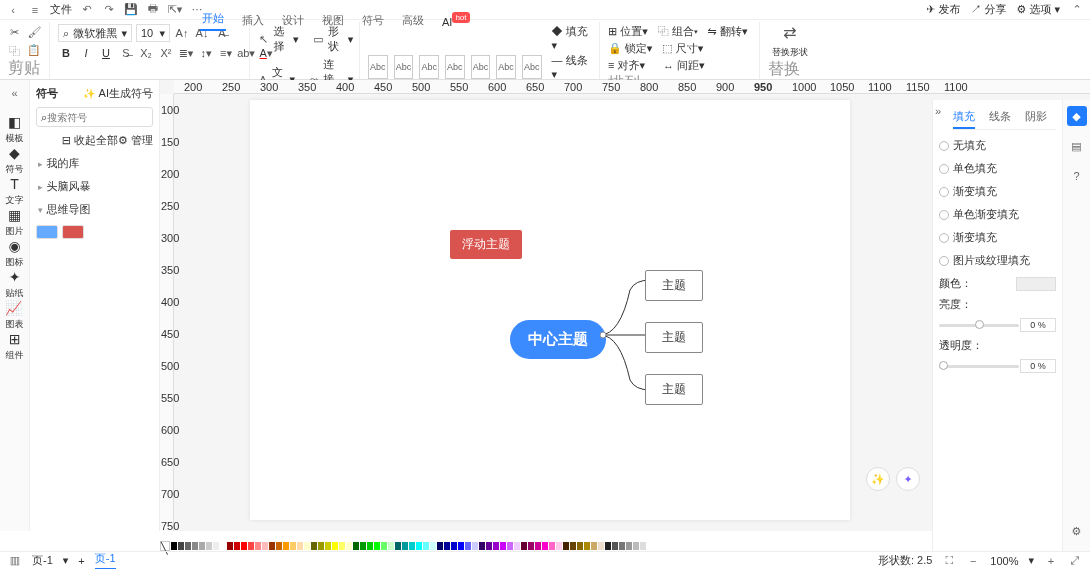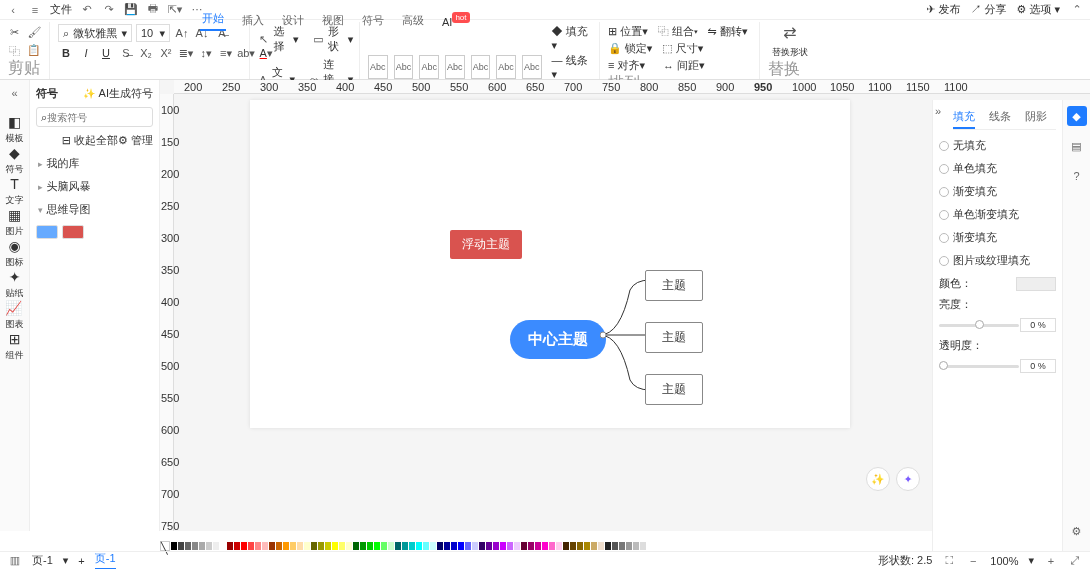--- a/index.html
+++ b/index.html
@@ -32,21 +32,21 @@
 .search input{border:none;outline:none;width:80px;font-size:10px}
 .collapse-row{display:flex;justify-content:flex-end;font-size:10px;color:#666;margin-bottom:4px}
 .lib-item{padding:4px 2px;font-size:10px;color:#555;cursor:pointer;display:flex;align-items:center;gap:4px}
 .chev{font-size:9px;color:#999}
 .more-btn{margin-top:auto;background:#1f7cff;color:#fff;text-align:center;padding:5px;border-radius:3px;cursor:pointer;font-size:11px}
 .canvas-wrap{flex:1;position:relative;background:#f5f5f5;overflow:hidden}
 .ruler-h{position:absolute;top:0;left:14px;right:0;height:14px;background:#fafafa;border-bottom:1px solid #ddd;font-size:8px;color:#999}
 .ruler-h span{position:absolute;top:1px}
 .ruler-v{position:absolute;top:14px;left:0;width:14px;bottom:0;background:#fafafa;border-right:1px solid #ddd;font-size:8px;color:#999}
 .ruler-v span{position:absolute;left:1px;writing-mode:horizontal-tb}
-.page{position:absolute;left:90px;top:20px;width:600px;height:328px;background:#fff;box-shadow:0 0 4px rgba(0,0,0,.1)}
+.page{position:absolute;left:90px;top:20px;width:600px;height:420px;background:#fff;box-shadow:0 0 4px rgba(0,0,0,.1)}
 .float-topic{position:absolute;left:200px;top:130px;background:#d9534f;color:#fff;padding:6px 12px;border-radius:2px;font-size:12px}
 .center-topic{position:absolute;left:260px;top:220px;background:#3b8bff;color:#fff;padding:10px 18px;border-radius:20px;font-size:15px;font-weight:bold}
 .sub-topic{position:absolute;border:1px solid #888;background:#fff;padding:6px 16px;font-size:12px;border-radius:2px}
 .rp-rail{position:absolute;right:0;top:100px;width:28px;background:#fafafa;border-left:1px solid #eee;height:451px;display:flex;flex-direction:column;align-items:center;padding-top:6px;gap:10px}
 .rp-rail .ri{width:20px;height:20px;display:flex;align-items:center;justify-content:center;cursor:pointer;color:#666;border-radius:3px}
 .rp-rail .ri.active{background:#1f7cff;color:#fff}
 .rpanel{position:absolute;right:28px;top:100px;width:130px;height:451px;border-left:1px solid #eee;background:#fff;padding:6px}
 .rtabs{display:flex;gap:14px;border-bottom:1px solid #eee;margin-bottom:8px}
 .rtab{padding:3px 0;cursor:pointer;color:#666;font-size:11px}
 .rtab.active{color:#1f7cff;border-bottom:2px solid #1f7cff}

